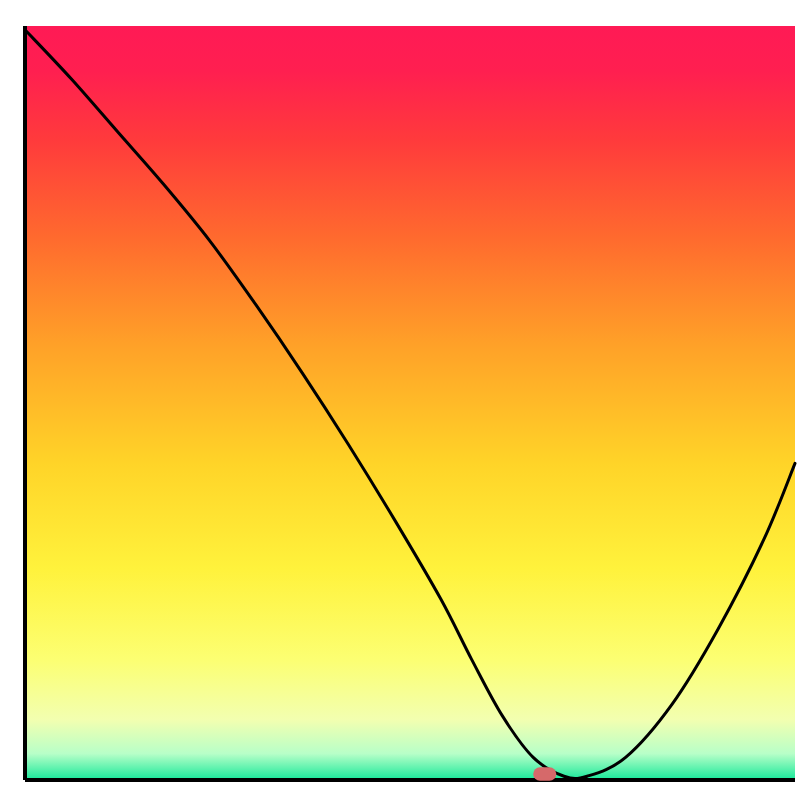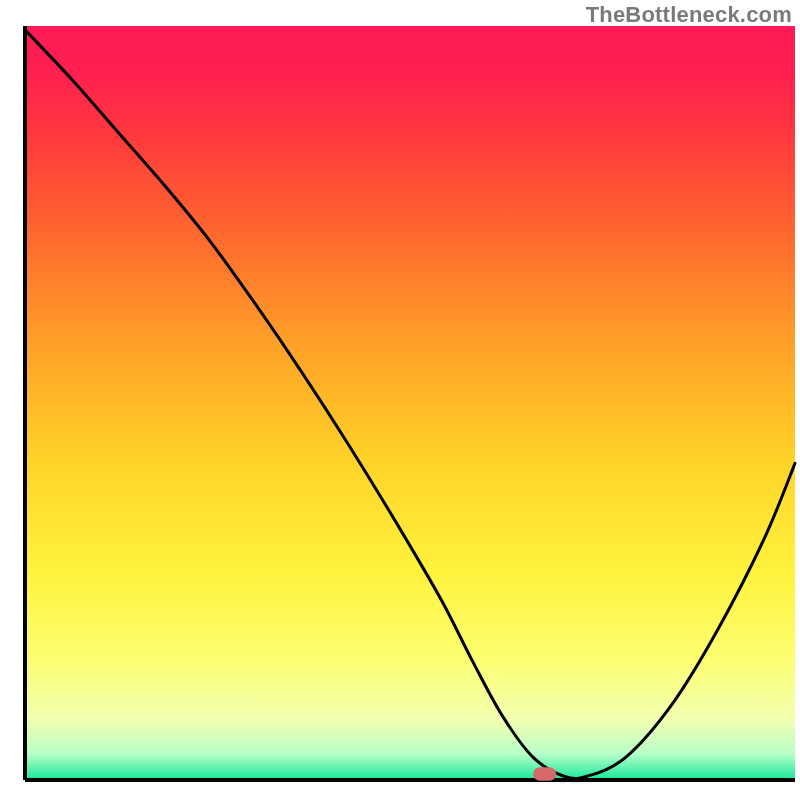--- a/index.html
+++ b/index.html
@@ -26,21 +26,20 @@
     z-index: 10;
   }
   svg {
     display: block;
   }
 </style>
 </head>
 <body>
 
 <div class="chart-container">
-  <div class="watermark">TheBottleneck.com</div>
   <svg id="chart-svg" width="800" height="800" viewBox="0 0 800 800">
     <defs>
       <linearGradient id="bg-grad" x1="0" y1="0" x2="0" y2="1">
           <stop offset="0%" stop-color="#ff1a55"></stop>
           <stop offset="6%" stop-color="#ff1f50"></stop>
           <stop offset="15%" stop-color="#ff3a3c"></stop>
           <stop offset="28.000000000000004%" stop-color="#ff6a2e"></stop>
           <stop offset="42%" stop-color="#ffa028"></stop>
           <stop offset="57.99999999999999%" stop-color="#ffd428"></stop>
           <stop offset="72%" stop-color="#fff23c"></stop>

